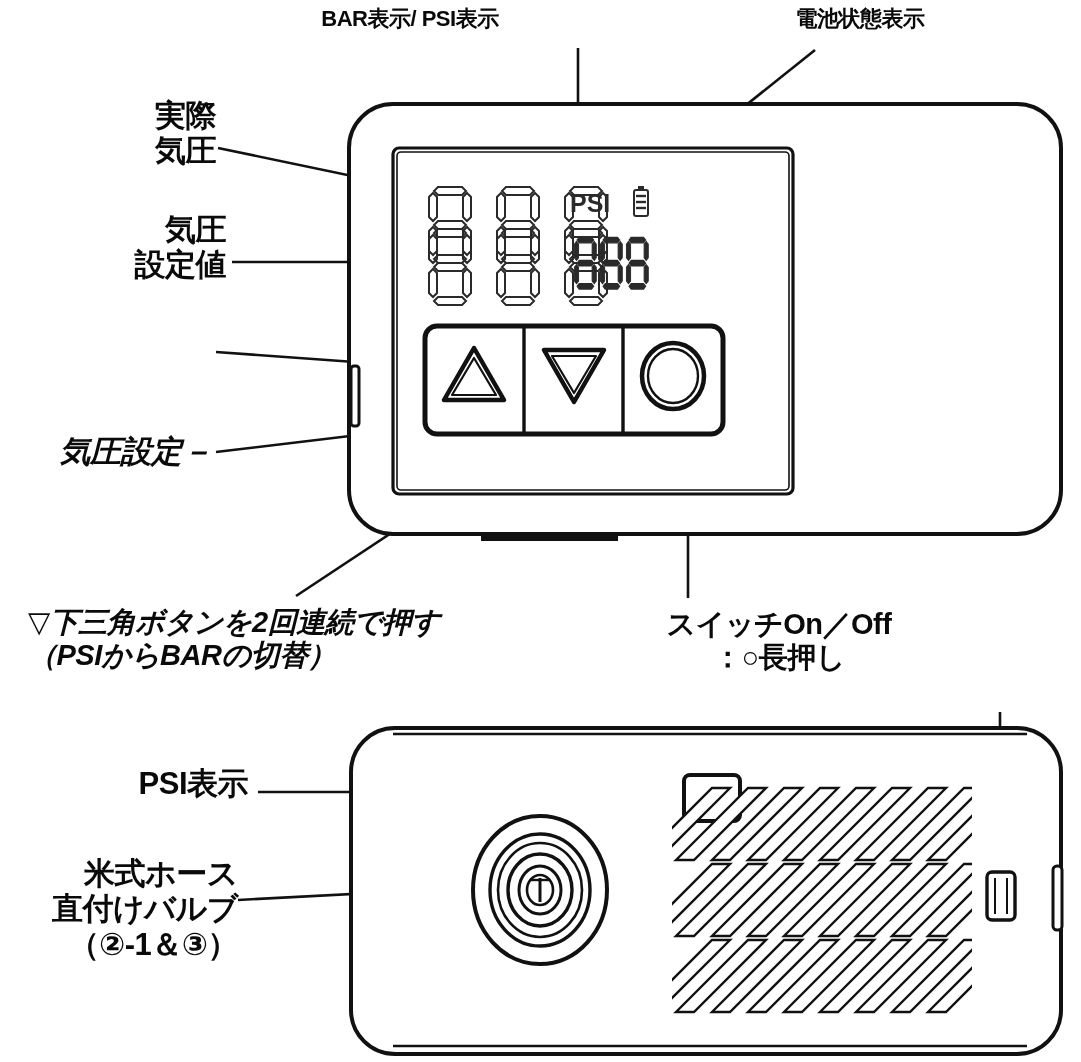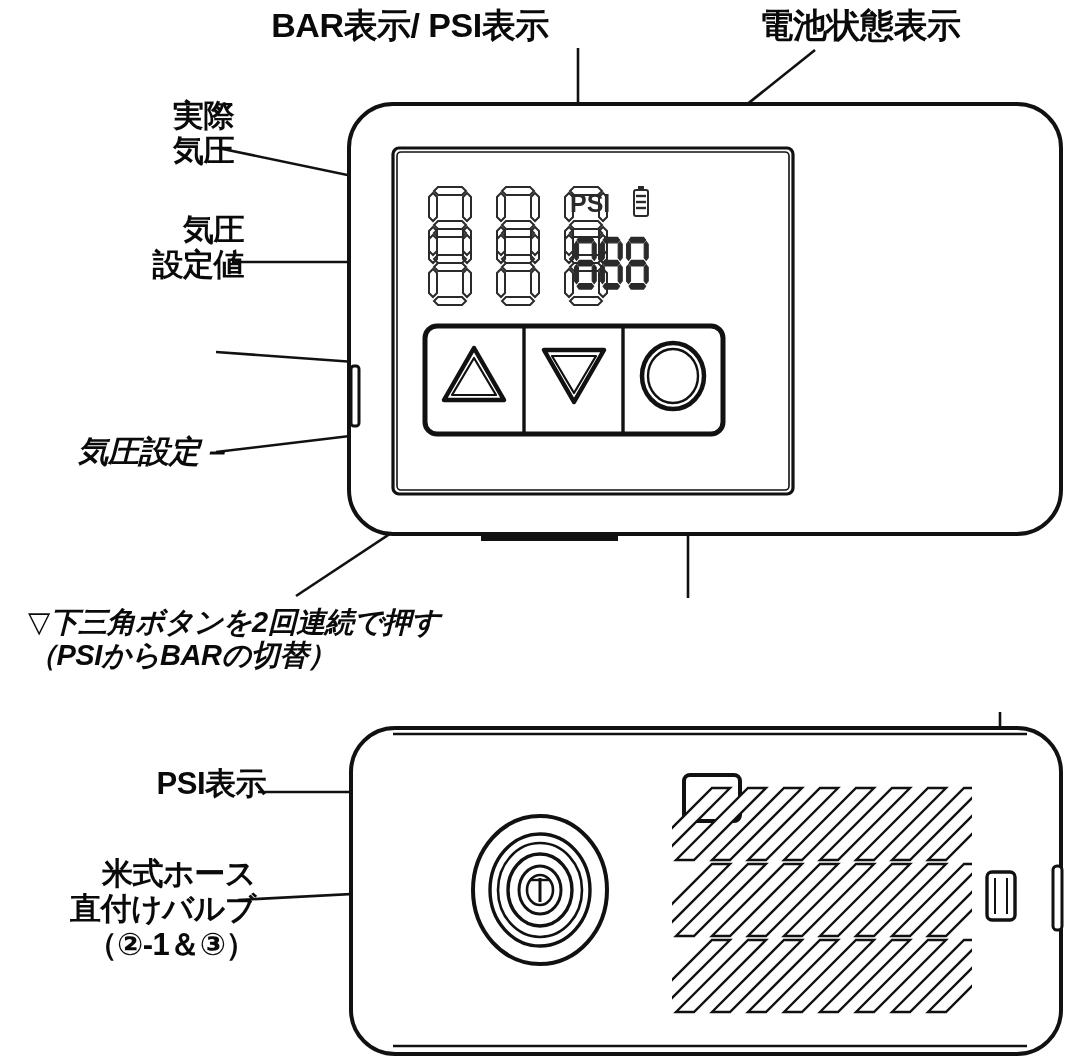--- a/index.html
+++ b/index.html
@@ -4,22 +4,22 @@
 <style>
   html,body{margin:0;padding:0;background:#ffffff;}
   body{width:1081px;height:1062px;position:relative;overflow:hidden;
        font-family:"Liberation Sans","DejaVu Sans",sans-serif;color:#000;}
   #stage{position:absolute;left:0;top:0;width:1081px;height:1062px;}
   svg.layer{position:absolute;left:0;top:0;width:1081px;height:1062px;}
   .lbl{position:absolute;font-weight:bold;color:#0a0a0a;line-height:1.14;
        white-space:pre;letter-spacing:-0.5px;}
   .lbl.ctr{text-align:center;}
   .lbl.rt{text-align:right;}
-  .t-head{font-size:34px;}
-  .t-side{font-size:31px;margin-left:18px;}
+  .t-head{font-size:22px;}
+  .t-side{font-size:31px;}
   .t-cap{font-size:29px;}
 </style>
 </head>
 <body>
 
 <div id="stage">
 
   <svg class="layer" viewBox="0 0 1081 1062">
     <defs>
       <clipPath id="ventClip">
@@ -263,20 +263,22 @@
 
   <div class="lbl t-side rt" style="left:0px;top:212px;width:226px;">気圧
 設定値</div>
 
 
   <div class="lbl t-side rt" style="left:0px;top:434px;width:212px;font-style:italic;">気圧設定－</div>
 
   <div class="lbl t-cap" style="left:28px;top:606px;width:540px;font-style:italic;">▽下三角ボタンを2回連続で押す
 （PSIからBARの切替）</div>
 
+  <div class="lbl t-cap ctr" style="left:588px;top:608px;width:382px;">スイッチOn／Off
+：○長押し</div>
 
   <div class="lbl t-side rt" style="left:0px;top:766px;width:248px;">PSI表示</div>
 
   <div class="lbl t-side rt" style="left:6px;top:856px;width:232px;">米式ホース
 直付けバルブ
 （②-1＆③）</div>
 
 </div>
 
 </body></html>

